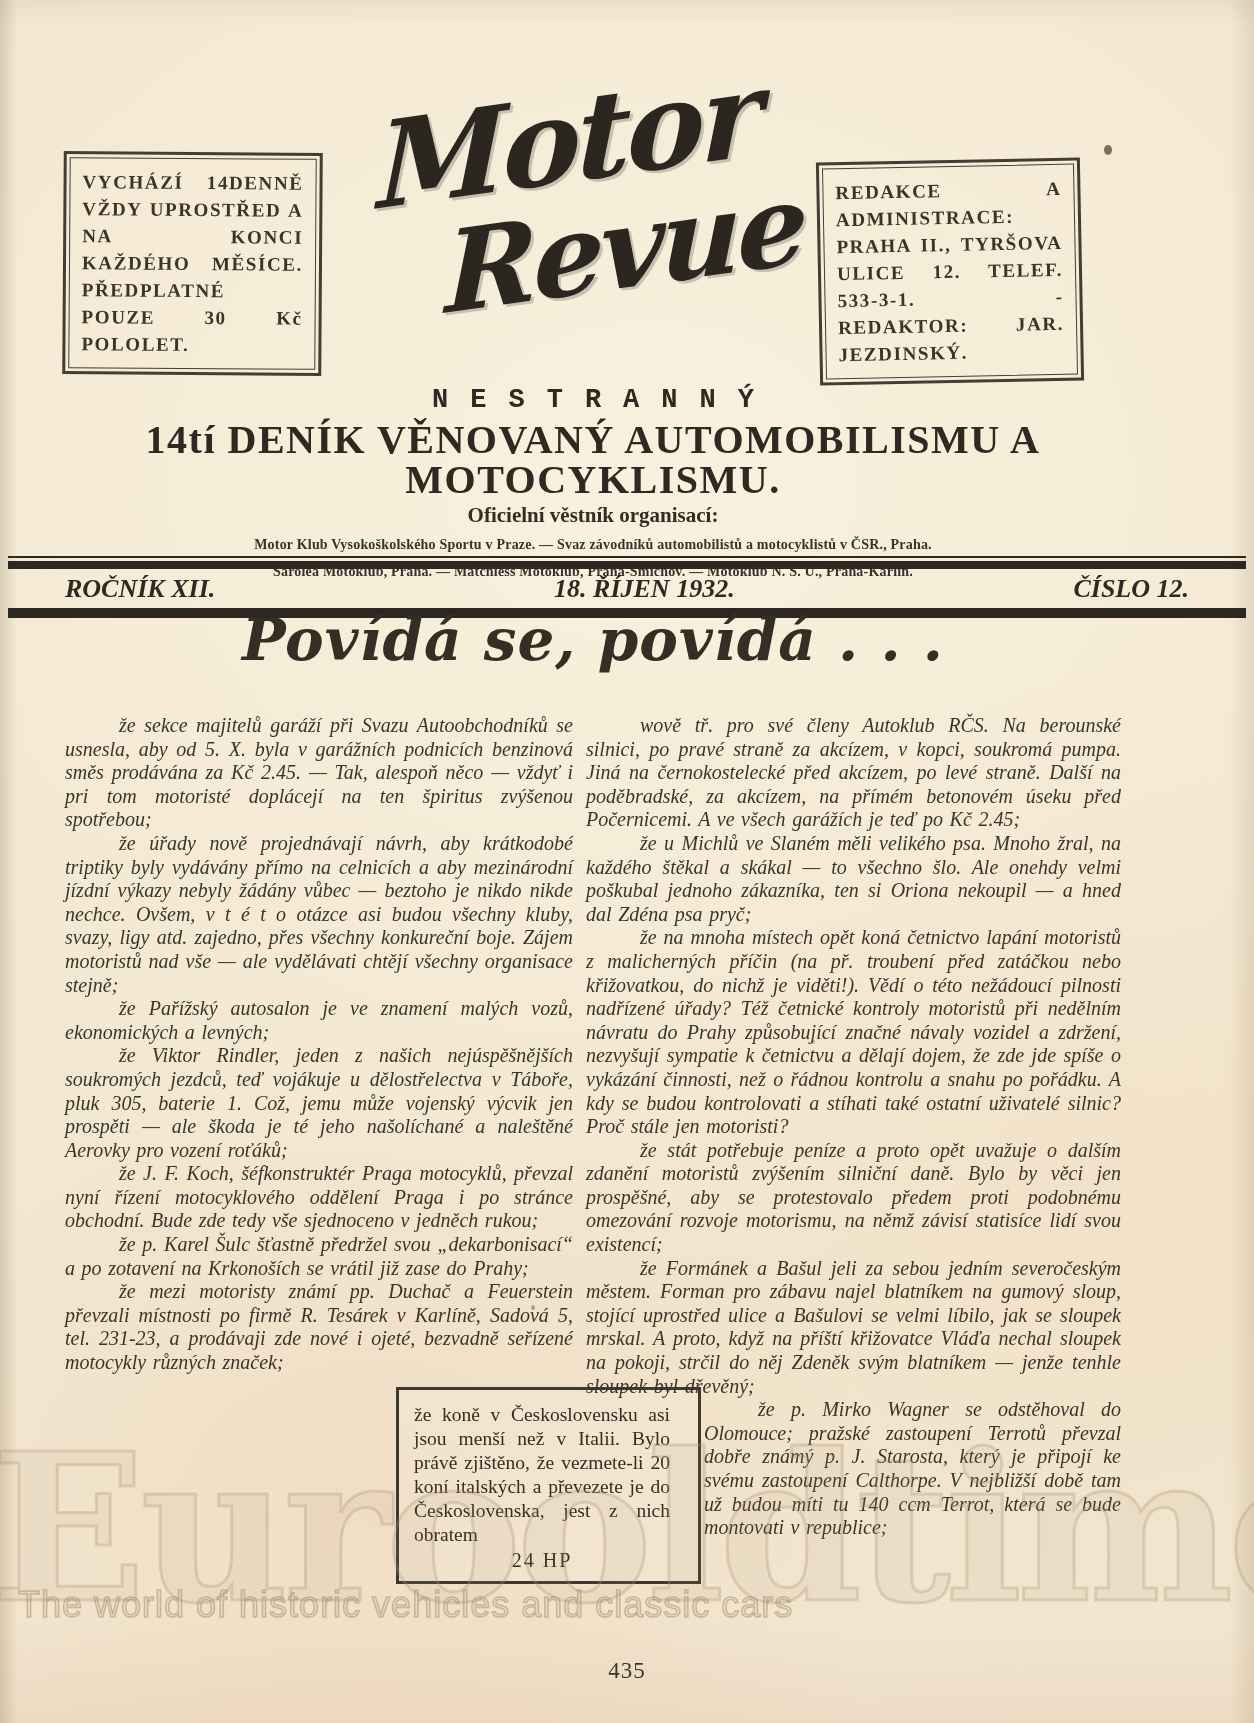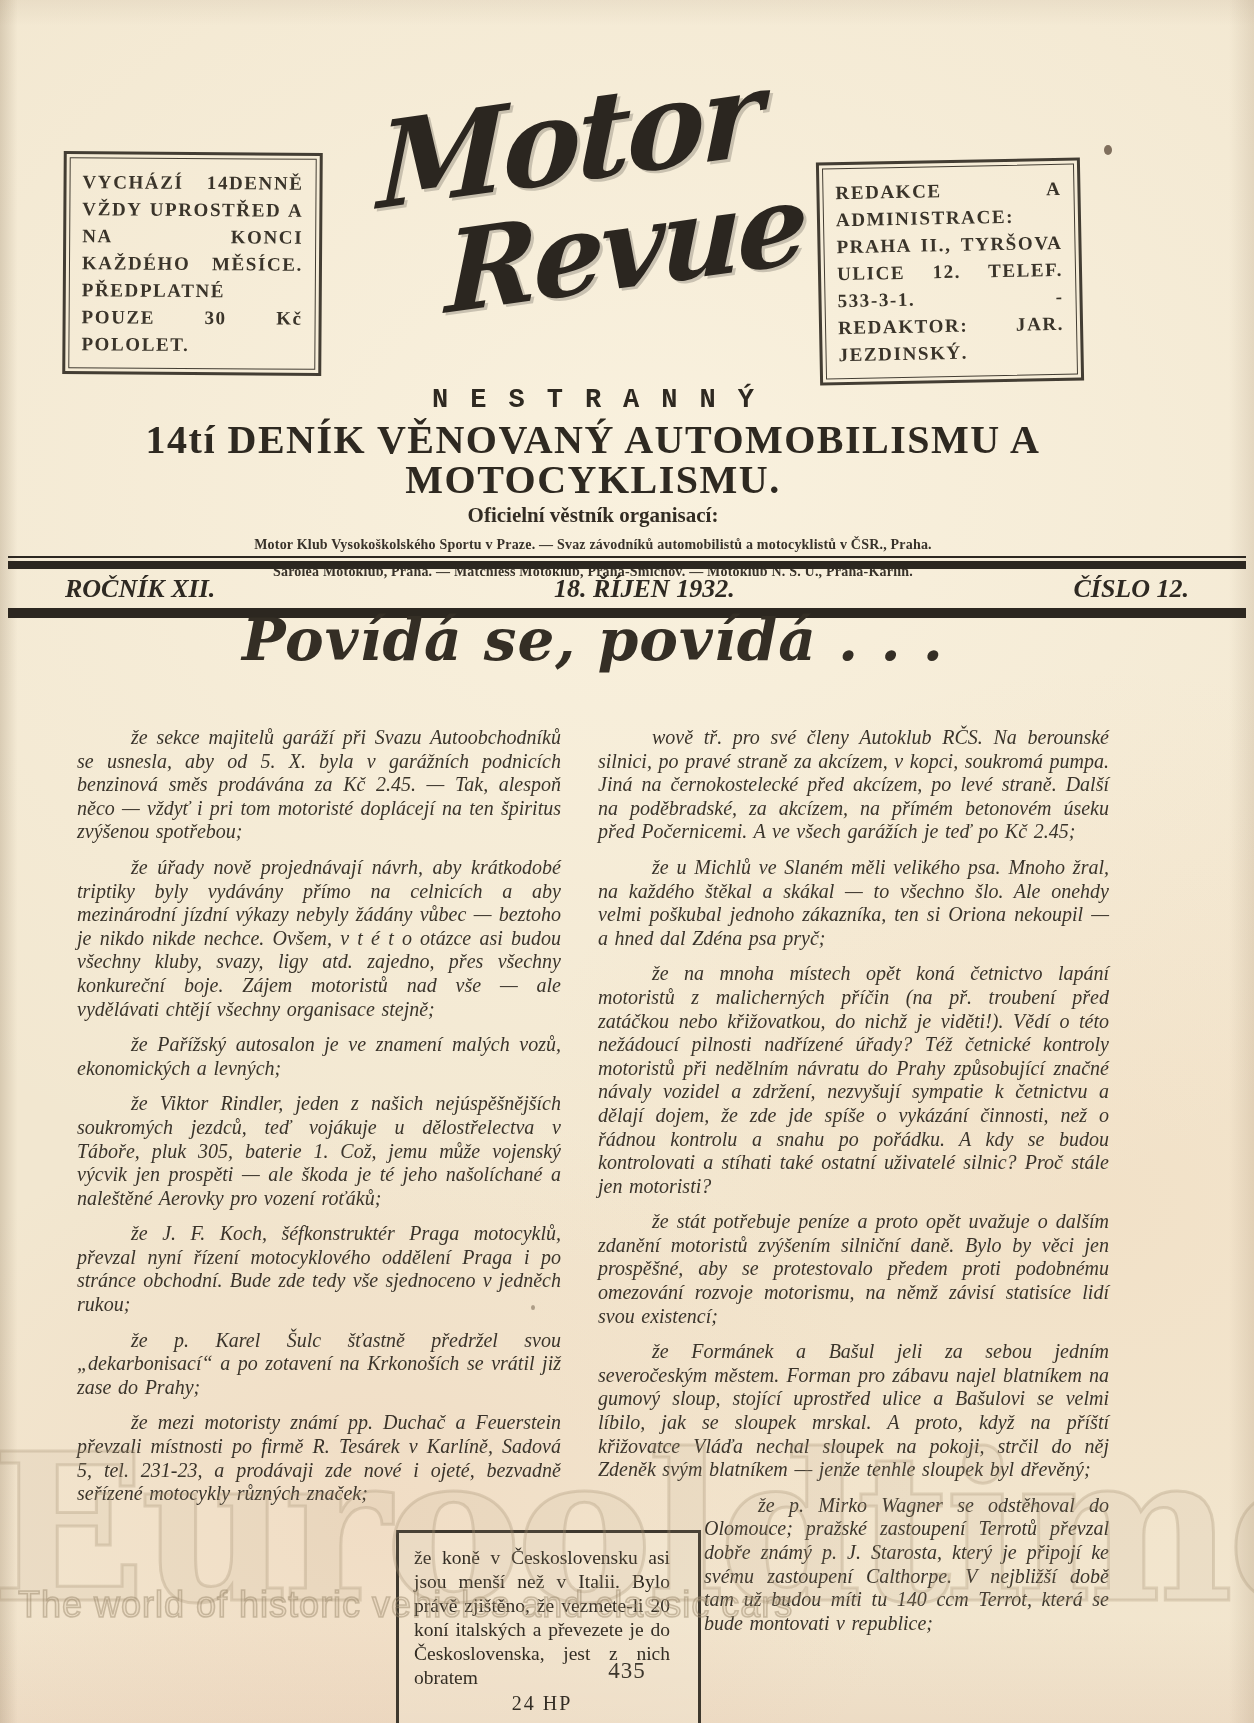--- a/index.html
+++ b/index.html
@@ -85,21 +85,21 @@
     text-align:center;
     font-family:"DejaVu Serif", serif;
     font-weight:bold;font-style:italic;
     font-size:58px;letter-spacing:1px;
     color:#342e25;
   }
   .columns{position:absolute;left:65px;top:714px;width:1056px;display:flex;gap:13px;}
   .col{font-style:italic;font-size:20px;line-height:23.6px;color:#3a342b;}
   .col-left{width:508px;}
   .col-right{width:535px;}
-  .col p{margin:12px;text-indent:54px;text-align:justify;word-spacing:.08em;}
+  .col p{margin:0;text-indent:54px;text-align:justify;word-spacing:.08em;}
   
   .inset-box{
     float:right;
     width:256px;
     margin:12px -128px 10px 16px;
     border:3px solid #3e382e;
     padding:13px 28px 9px 15px;
     font-style:normal;
     background:rgba(244,235,215,.35);
   }

